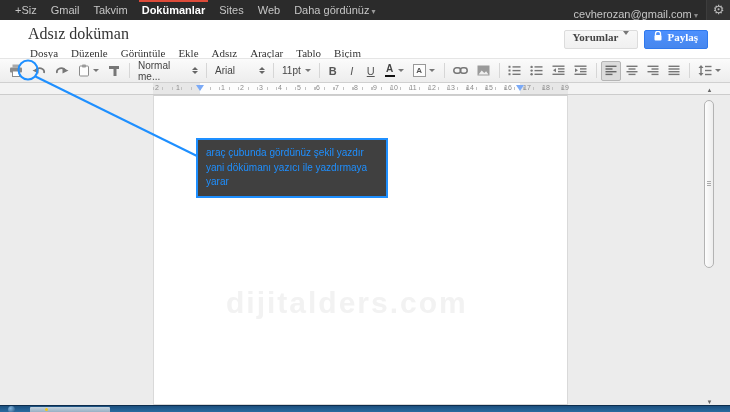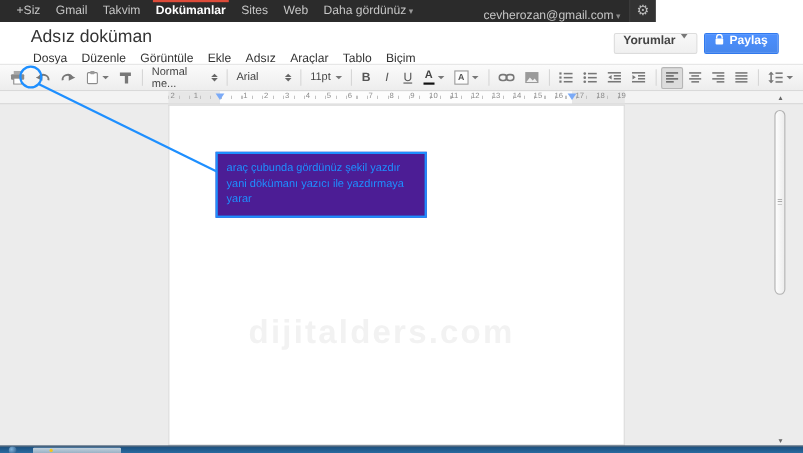--- a/index.html
+++ b/index.html
@@ -1,33 +1,33 @@
 <!DOCTYPE html>
 <html><head>
 <meta charset="utf-8">
 <style>
   * { margin:0; padding:0; box-sizing:border-box; }
   html,body { background:#fff; }
   body { font-family:"Liberation Sans","DejaVu Sans",sans-serif; }
   #app { position:relative; width:730px; height:412px; overflow:hidden; background:#fff; }
 
   
-  .topbar { position:absolute; left:0; top:0; width:596px; height:20px; background:#2b2b2b; display:flex; align-items:center; justify-content:space-between; }
+  .topbar { position:absolute; left:0; top:0; width:730px; height:20px; background:#2b2b2b; display:flex; align-items:center; justify-content:space-between; }
   .gb-left { display:flex; height:100%; align-items:center; padding-left:8px; }
   .gb-left span { position:relative; color:#c6c6c6; font-size:11px; padding:0 7px; height:20px; line-height:20px; cursor:pointer; }
   .gb-left span.gb-active { color:#fff; font-weight:bold; }
   .gb-left span.gb-active::before { content:""; position:absolute; left:4px; right:4px; top:0; height:2px; background:#dd4b39; }
   .gb-left span:last-child::after { content:" ▾"; font-size:8px; color:#999; }
   .gb-right { display:flex; align-items:flex-end; height:100%; }
   .account { color:#c6c6c6; font-size:11px; margin-right:8px; cursor:pointer; }
   .account::after { content:" ▾"; font-size:8px; color:#888; }
   .gear-btn { width:24px; height:20px; border-left:1px solid #3d3d3d; color:#bbb; font-size:13px; text-align:center; line-height:20px; cursor:pointer; background:#333; }
 
   
-  .header { position:absolute; left:0; top:20px; width:730px; height:38px; background:#fff; }
+  .header { position:absolute; left:0; top:20px; width:730px; height:38px; background:#fff;font-family:Liberation Serif, serif; }
   .doc-title { position:absolute; left:28px; top:5px; font-size:16px; color:#333; }
   .menubar { position:absolute; left:28px; top:26px; display:flex; gap:9px; }
   .menubar span { font-size:11px; color:#333; cursor:pointer; padding:1px 2px; }
   .header-actions { position:absolute; right:22px; top:10px; display:flex; gap:6px; }
   .btn { height:19px; display:flex; align-items:flex-start; font-size:11px; font-weight:bold; border-radius:2px; cursor:pointer; }
   .btn-comments { padding:0 8px; color:#444; background:linear-gradient(#f8f8f8,#f0f0f0); border:1px solid #dcdcdc; gap:5px; }
   .btn-share { padding:0 9px; color:#fff; background:linear-gradient(#4d90fe,#4787ed); border:1px solid #3079ed; gap:5px; }
   .caret { width:0; height:0; border-left:3px solid transparent; border-right:3px solid transparent; border-top:4px solid #777; display:inline-block; }
   .caret.sm { border-top-width:3px; }
   .lock { display:inline-block; }
@@ -63,21 +63,21 @@
 
   
   .scrollbar { position:absolute; left:703px; top:86px; width:13px; height:321px; }
   .sb-arrow { position:absolute; left:2px; width:9px; height:9px; font-size:6px; color:#666; text-align:center; line-height:9px; cursor:pointer; }
   .sb-up { top:0; }
   .sb-down { bottom:0; }
   .sb-thumb { position:absolute; left:1px; top:14px; width:10px; height:168px; background:linear-gradient(to right,#fdfdfd,#ededed); border:1px solid #b3b3b3; border-radius:5px; cursor:pointer; }
   .sb-grip { position:absolute; left:2px; top:50%; width:4px; height:5px; margin-top:-3px; background:repeating-linear-gradient(to bottom,#aaa 0 1px,transparent 1px 2px); }
 
   
-  .callout { position:absolute; left:196px; top:138px; width:192px; padding:6px 8px; background:#4c1d95; border:2px solid #1e8fff; color:#1e8fff; font-size:10px; line-height:1.45; z-index:40; }
+  .callout { position:absolute; left:196px; top:138px; width:192px; padding:6px 8px; background:#404040; border:2px solid #1e8fff; color:#1e8fff; font-size:10px; line-height:1.45; z-index:40; }
   .overlay { position:absolute; left:0; top:0; width:730px; height:412px; pointer-events:none; z-index:50; }
 
   
   .taskbar { position:absolute; left:0; top:405px; width:730px; height:7px; background:linear-gradient(#1b4f7e,#2a6ba0); border-top:1px solid #0d2d4d; }
   .orb { position:absolute; left:8px; top:0; width:7px; height:7px; border-radius:50%; background:radial-gradient(circle at 35% 35%,#7fb2dc,#1d4e7c); cursor:pointer; }
   .task-btn { position:absolute; left:30px; top:1px; width:80px; height:6px; border-radius:1px; background:linear-gradient(#c3d2de,#8fa9bf); cursor:pointer; }
   .task-dot { position:absolute; left:45px; top:2px; width:3px; height:3px; border-radius:50%; background:#f5c518; }
 
   svg.icon { display:block; }
 </style>

